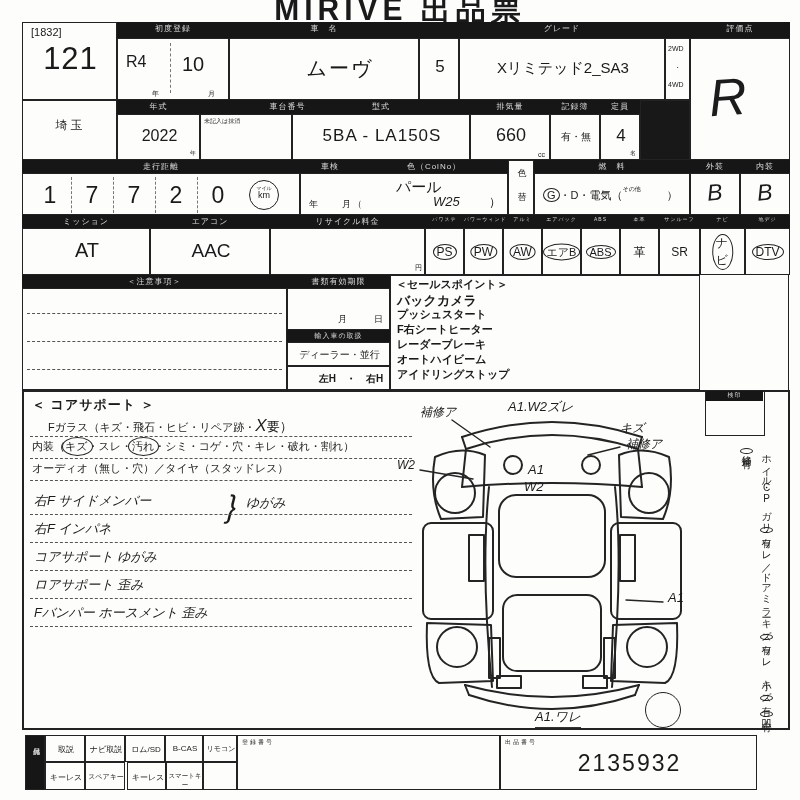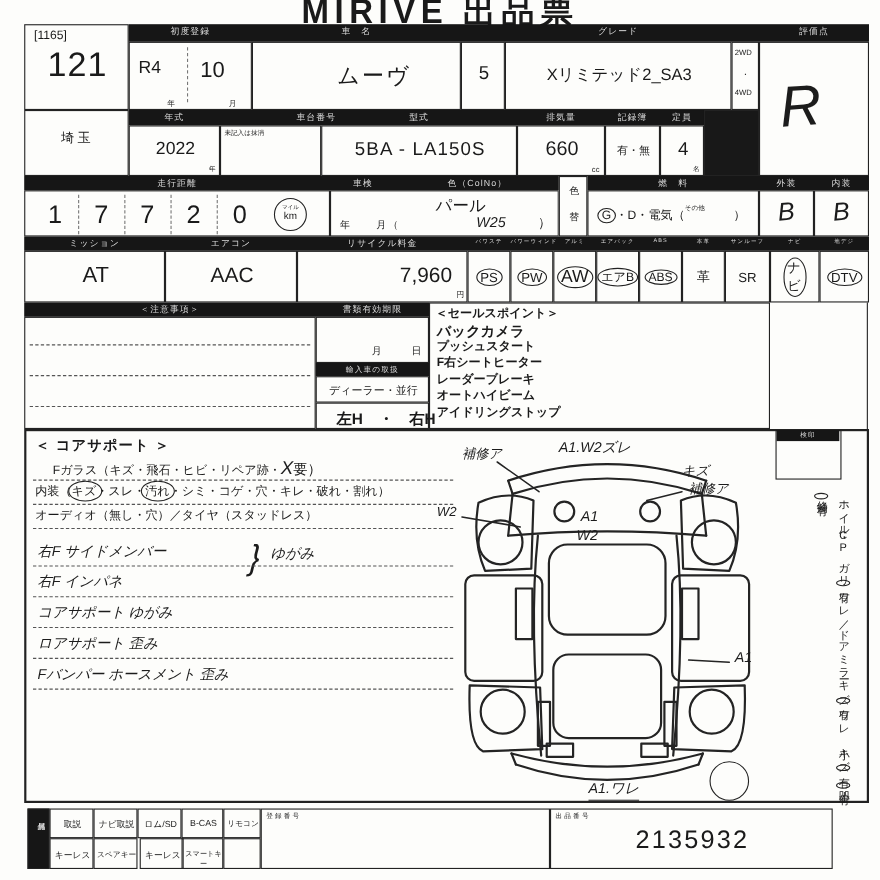--- a/index.html
+++ b/index.html
@@ -19,21 +19,21 @@
   svg{position:absolute;}
 </style>
 </head>
 <body>
 
 <div id="sheet">
 
   <div class="abs" style="left:230px;top:-10px;width:340px;text-align:center;font-size:30px;font-weight:bold;letter-spacing:5px;transform:scaleY(1.05);">MIRIVE 出品票</div>
 
   <div class="cell" style="left:22px;top:22px;width:95px;height:78px;">
-    <div class="abs" style="left:8px;top:3px;font-size:11px;">[1165]</div>
+    <div class="abs" style="left:8px;top:3px;font-size:11px;">[1832]</div>
     <div class="abs" style="left:0;top:18px;width:95px;text-align:center;font-size:31px;letter-spacing:1px;">121</div>
   </div>
   <div class="cell" style="left:22px;top:100px;width:95px;height:60px;">
     <div class="abs" style="left:0;top:16px;width:95px;text-align:center;font-size:12px;letter-spacing:3px;">埼玉</div>
   </div>
 
   <div class="hdr" style="left:117px;top:22px;width:573px;height:16px;">
     <span class="hlabel" style="left:0;width:112px;">初度登録</span>
     <span class="hlabel" style="left:112px;width:190px;">車　名</span>
     <span class="hlabel" style="left:342px;width:206px;">グレード</span>
@@ -156,32 +156,31 @@
     <span class="hlabel" style="left:678px;width:45px;font-size:5px;">ナビ</span>
     <span class="hlabel" style="left:723px;width:45px;font-size:5px;">地デジ</span>
   </div>
   <div class="cell" style="left:22px;top:228px;width:128px;height:47px;">
     <div class="abs" style="left:0;top:10px;width:128px;text-align:center;font-size:20px;">AT</div>
   </div>
   <div class="cell" style="left:150px;top:228px;width:120px;height:47px;">
     <div class="abs" style="left:0;top:11px;width:120px;text-align:center;font-size:19px;">AAC</div>
   </div>
   <div class="cell" style="left:270px;top:228px;width:155px;height:47px;">
-    <div class="abs" style="left:0;top:11px;width:140px;text-align:right;font-size:19px;">7,960</div>
     <div class="abs" style="right:2px;bottom:1px;font-size:7px;">円</div>
   </div>
 
   <div class="cell" style="left:425px;top:228px;width:39px;height:47px;">
       <span class="abs circ" style="left:50%;top:50%;transform:translate(-50%,-50%);font-size:12px;">PS</span>
     </div>
   <div class="cell" style="left:464px;top:228px;width:39px;height:47px;">
       <span class="abs circ" style="left:50%;top:50%;transform:translate(-50%,-50%);font-size:12px;">PW</span>
     </div>
   <div class="cell" style="left:503px;top:228px;width:39px;height:47px;">
-      <span class="abs circ" style="left:50%;top:50%;transform:translate(-50%,-50%);font-size:16px;">AW</span>
+      <span class="abs circ" style="left:50%;top:50%;transform:translate(-50%,-50%);font-size:12px;">AW</span>
     </div>
   <div class="cell" style="left:542px;top:228px;width:39px;height:47px;">
       <span class="abs circ" style="left:50%;top:50%;transform:translate(-50%,-50%);font-size:11px;white-space:nowrap;">エアB</span>
     </div>
   <div class="cell" style="left:581px;top:228px;width:39px;height:47px;">
       <span class="abs circ" style="left:50%;top:50%;transform:translate(-50%,-50%);font-size:11px;">ABS</span>
     </div>
   <div class="cell" style="left:620px;top:228px;width:39px;height:47px;">
       <span class="abs" style="left:50%;top:50%;transform:translate(-50%,-50%);font-size:12px;">革</span>
     </div>
@@ -207,21 +206,21 @@
   <div class="cell" style="left:287px;top:288px;width:103px;height:42px;">
     <div class="abs" style="right:6px;bottom:3px;font-size:9px;">月　　　日</div>
   </div>
   <div class="hdr" style="left:287px;top:330px;width:103px;height:12px;">
     <span class="hlabel" style="left:0;width:103px;font-size:7px;">輸入車の取扱</span>
   </div>
   <div class="cell" style="left:287px;top:342px;width:103px;height:24px;">
     <div class="abs" style="left:0;top:5px;width:103px;text-align:center;font-size:10px;">ディーラー・並行</div>
   </div>
   <div class="cell" style="left:287px;top:366px;width:103px;height:24px;">
-    <div class="abs" style="left:0;top:5px;width:126px;text-align:center;font-size:14px;font-weight:bold;">左H　・　右H</div>
+    <div class="abs" style="left:0;top:5px;width:126px;text-align:center;font-size:10px;font-weight:bold;">左H　・　右H</div>
   </div>
   <div class="cell" style="left:390px;top:275px;width:310px;height:115px;">
     <div class="abs" style="left:5px;top:1px;font-size:11px;font-weight:bold;">＜セールスポイント＞</div>
     <div class="abs" style="left:6px;top:16px;font-size:13px;font-weight:bold;">バックカメラ</div>
     <div class="abs" style="left:6px;top:31px;font-size:11px;font-weight:bold;">プッシュスタート</div>
     <div class="abs" style="left:6px;top:46px;font-size:11px;font-weight:bold;">F右シートヒーター</div>
     <div class="abs" style="left:6px;top:61px;font-size:11px;font-weight:bold;">レーダーブレーキ</div>
     <div class="abs" style="left:6px;top:76px;font-size:11px;font-weight:bold;">オートハイビーム</div>
     <div class="abs" style="left:6px;top:91px;font-size:11px;font-weight:bold;">アイドリングストップ</div>
   </div>

